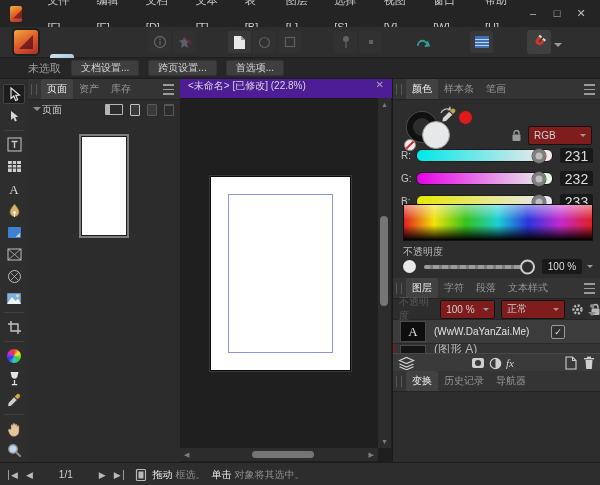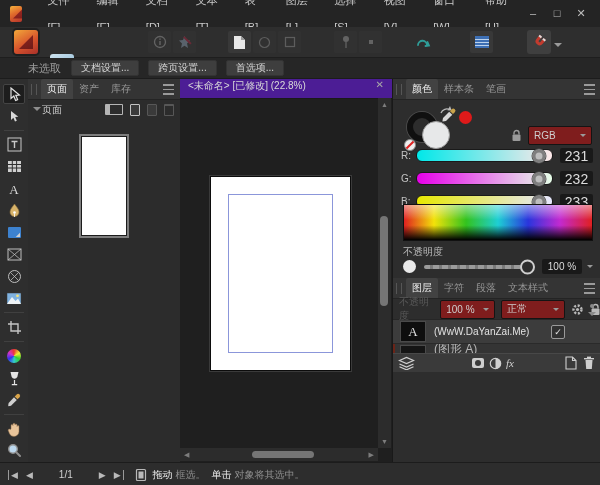--- a/index.html
+++ b/index.html
@@ -578,20 +578,28 @@
       <span style="position:absolute;left:190px">
         <svg width="12" height="14" viewBox="0 0 12 14">
             <path d="M2.5 4 h7 l-.7 9 h-5.6 Z" fill="#cfcfcf"></path>
             <rect x="1" y="2" width="10" height="1.4" fill="#cfcfcf"></rect>
             <rect x="4" y=".6" width="4" height="1.4" fill="#cfcfcf"></rect>
           </svg>
       </span>
     </div>
   </div>
 
+  <div class="transform-sec">
+    <div class="rhead">
+      <div class="grip"></div>
+      <span class="ptab on">变换</span>
+      <span class="ptab">历史记录</span>
+      <span class="ptab">导航器</span>
+    </div>
+  </div>
 </div>
 
 <div class="statusbar">
   <span class="nav bar-l">◀</span>
   <span class="nav">◀</span>
   <span class="pgind">1/1</span>
   <span class="nav">▶</span>
   <span class="nav bar-r">▶</span>
   <span style="margin-left:10px">
     <svg width="13" height="14" viewBox="0 0 13 14">

